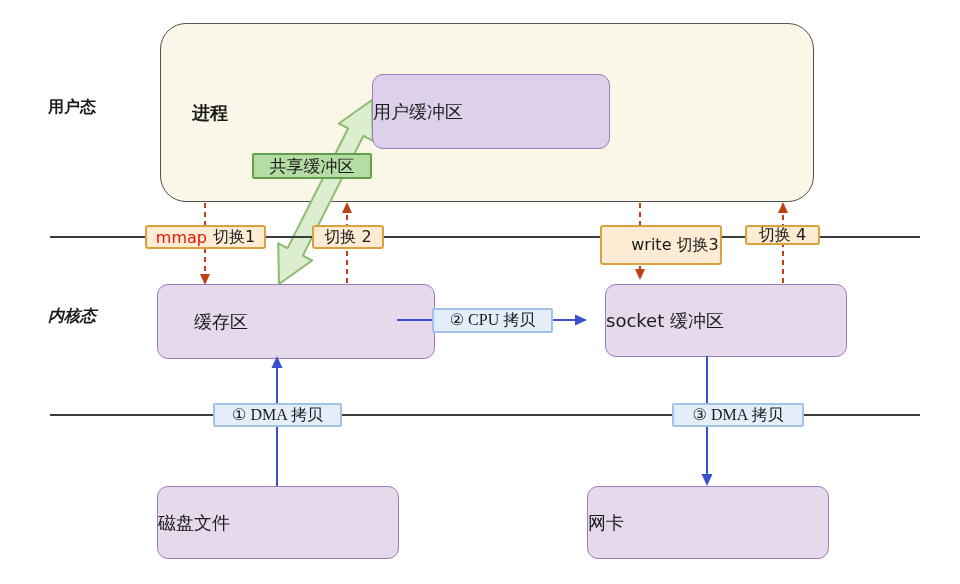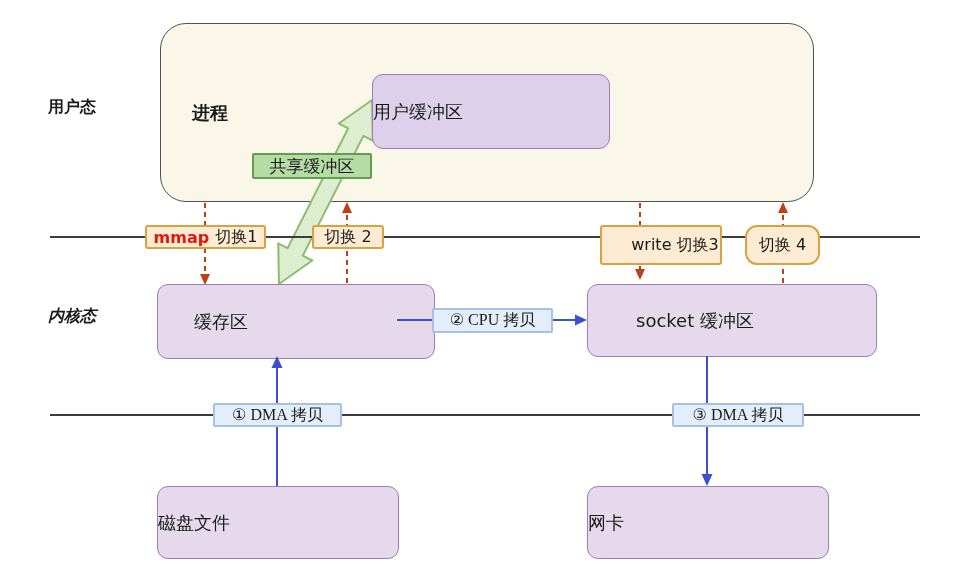--- a/index.html
+++ b/index.html
@@ -17,45 +17,45 @@
     background:#faf6e8;border:1.6px solid #525252;border-radius:26px;z-index:1;
   }
   .pbox{
     background:#e6d9ec;border:1.6px solid #9d7cba;border-radius:11px;
     display:flex;align-items:center;justify-content:flex-start;
     font-size:18px;z-index:3;
   }
   .pbox.user{background:#dcd0ea;}
   .box-user-buffer{left:372px;top:74px;width:236px;height:73px;}
   .box-cache{left:157px;top:284px;width:240px;height:73px;padding-left:36px;}
-  .box-socket{left:587px;top:284px;width:240px;height:71px;padding-left:48px;}
+  .box-socket{left:605px;top:284px;width:240px;height:71px;}
   .box-disk{left:157px;top:486px;width:240px;height:71px;}
   .box-nic{left:587px;top:486px;width:240px;height:71px;}
 
   .region-label{font-size:16px;font-weight:bold;z-index:5;}
   .lbl-user-mode{left:48px;top:97px;}
   .lbl-kernel-mode{left:48px;top:306px;font-style:italic;}
   .lbl-process{left:192px;top:101px;font-size:18px;font-weight:bold;z-index:5;}
 
   .tag{
     display:flex;align-items:center;justify-content:center;
     font-size:16px;z-index:5;box-sizing:border-box;
   }
   .tag-orange{background:#fdebd3;border:2px solid #d9a23e;border-radius:3px;}
   .tag-blue{background:#e3eefa;border:2px solid #a3c3e6;border-radius:2px;font-family:Liberation Serif, serif;}
   .tag-green{background:#b4dca4;border:2px solid #619f4c;border-radius:2px;z-index:6;}
   .tag-switch1{left:145px;top:225px;width:121px;height:24px;}
   .tag-switch2{left:312px;top:225px;width:72px;height:24px;}
   .tag-switch3{left:600px;top:225px;width:122px;height:40px;padding-left:28px;}
-  .tag-switch4{left:745px;top:225px;width:75px;height:40px;border-radius:12px;}
+  .tag-switch4{left:745px;top:225px;width:75px;height:20px;}
   .tag-cpu{left:432px;top:308px;width:121px;height:25px;}
   .tag-dma1{left:213px;top:403px;width:129px;height:24px;}
   .tag-dma3{left:672px;top:403px;width:132px;height:24px;}
   .tag-shared{left:252px;top:153px;width:120px;height:26px;font-size:17px;}
-  .mmap-red{color:#e8150d;font-weight:bold;}
+  .mmap-red{color:#e8150d;font-weight:normal;}
   .suffix{margin-left:6px;}
 </style>
 </head>
 <body>
 
 <div class="canvas">
 
   <div class="abs process-box"></div>
 
   <svg class="layer layer-green">

